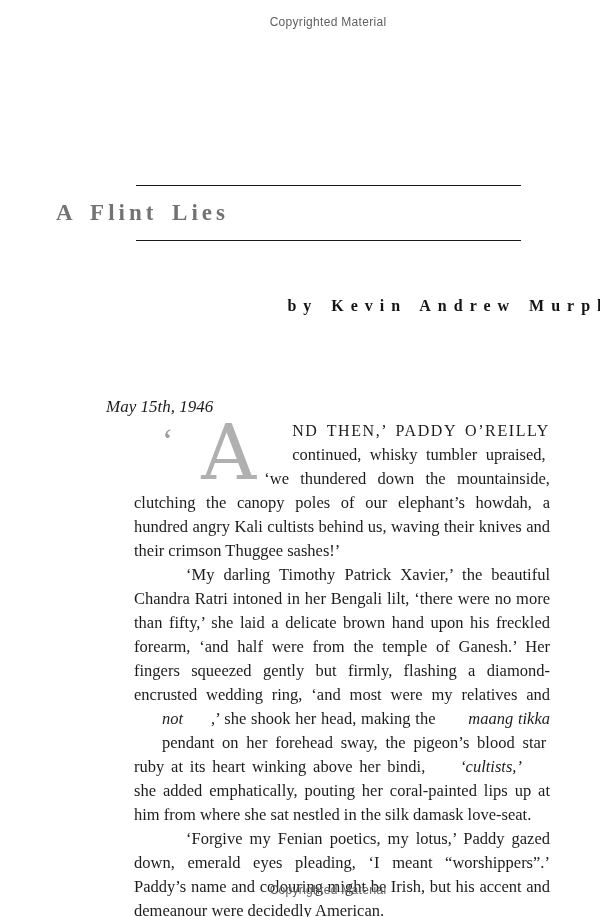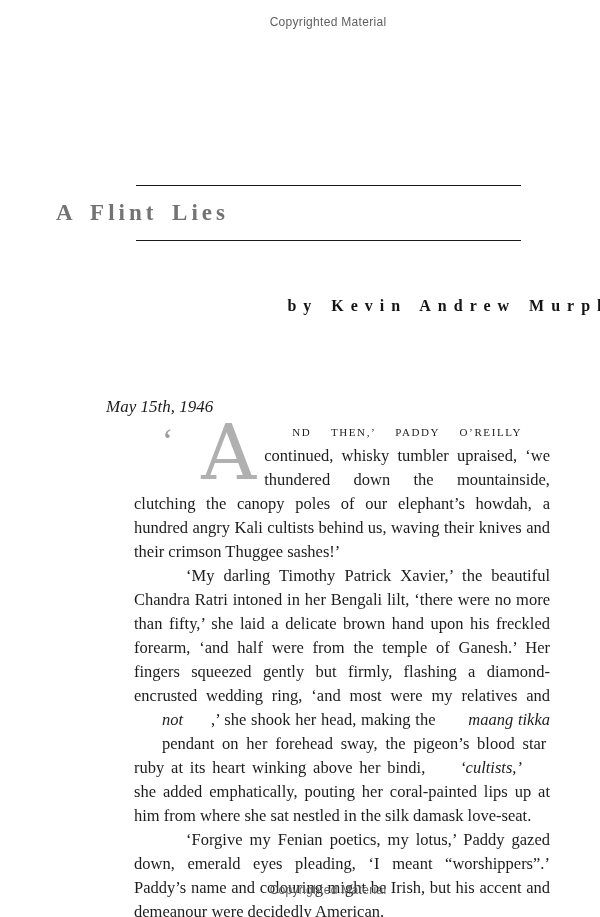--- a/index.html
+++ b/index.html
@@ -80,21 +80,21 @@
     line-height: 34px;
     vertical-align: 27px;
     color: var(--dropcap-quote, #9c9c9c);
   }
   .dc-letter {
     font-size: 76px;
     line-height: 62px;
     font-family: "DejaVu Serif", serif;
   }
   .smallcaps {
-    font-size: 11px;
+    font-size: 16px;
     letter-spacing: 1.6px;
   }
   .italic { font-style: italic; }
 </style>
 </head>
 <body style="--text: #1c1c1c; --notice: #5f5f5f; --dropcap: #b0b0b0; --dropcap-quote: #9c9c9c;">
 
 <div class="notice notice-top">Copyrighted Material</div>
 
 <div class="title-block">

